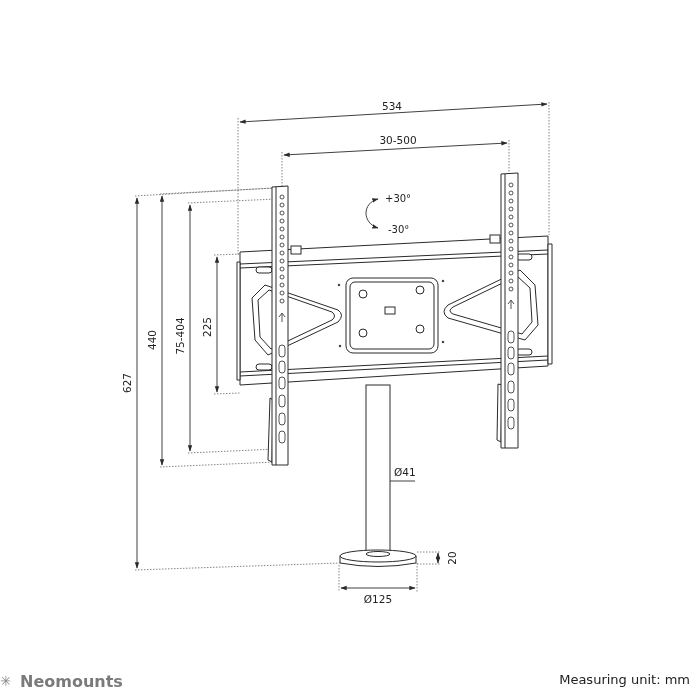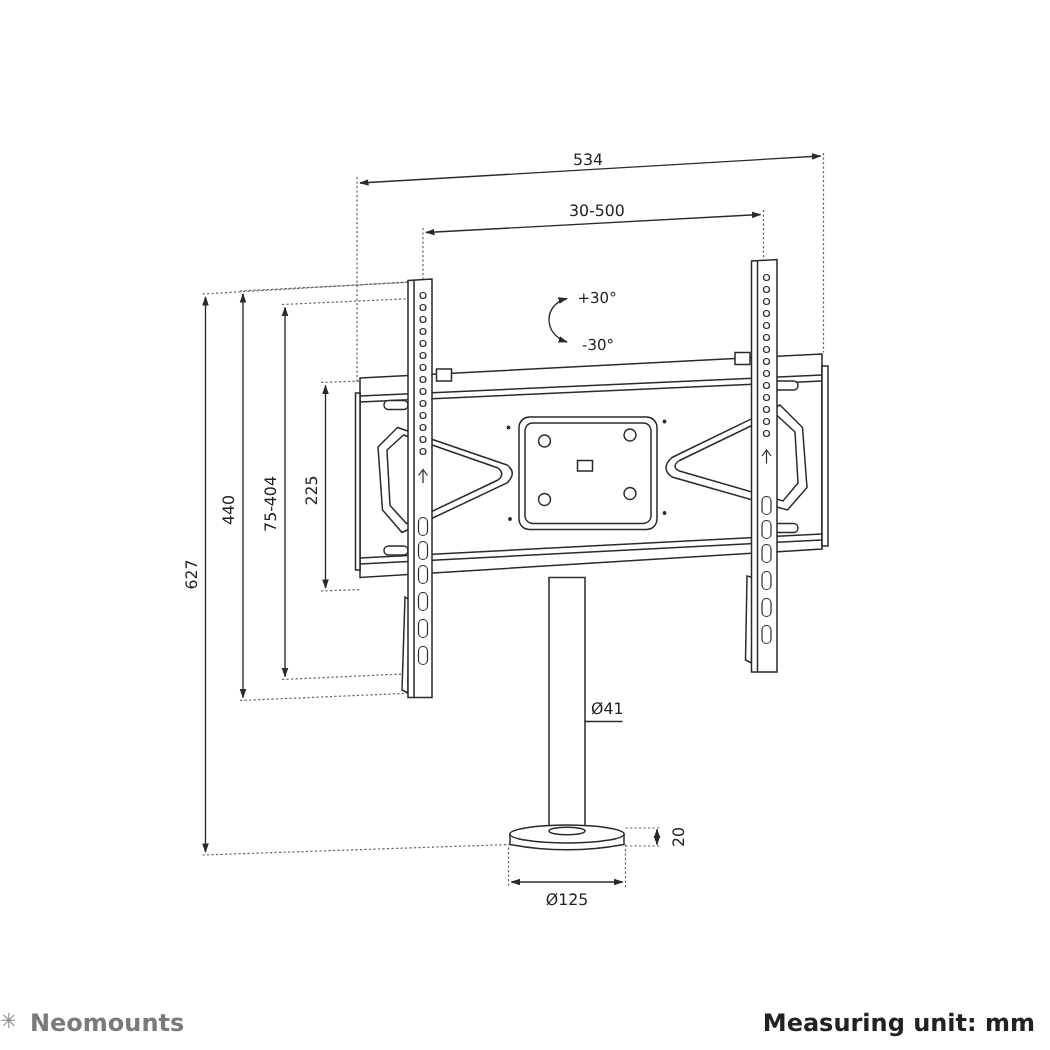--- a/index.html
+++ b/index.html
@@ -2,21 +2,21 @@
 <html><head>
 <meta charset="utf-8">
 <style>
   html, body { margin: 0; padding: 0; background: #ffffff; }
   body { width: 700px; height: 700px; position: relative; overflow: hidden; font-family: "DejaVu Sans", sans-serif; }
   svg.main { position: absolute; left: 0; top: 0; }
   .dim-text { font-family: "DejaVu Sans", sans-serif; font-size: 10.5px; fill: #222; }
   .rot-text { font-family: "DejaVu Sans", sans-serif; font-size: 10px; fill: #222; }
   .footer-brand { position: absolute; left: 0; top: 670px; height: 22px; display: flex; align-items: center; color: #7a7a7a; font-family: "DejaVu Sans", sans-serif; font-size: 16px; font-weight: bold; }
   .footer-brand .logo { display: inline-block; width: 10px; color: #8a8a8a; margin-right: 10px; font-size: 14px; overflow: hidden; }
-  .footer-unit { position: absolute; right: 10px; top: 672px; font-family: "DejaVu Sans", sans-serif; font-size: 16px; color: #222; font-weight: bold; }
+  .footer-unit { position: absolute; right: 10px; top: 672px; font-family: "DejaVu Sans", sans-serif; font-size: 13px; color: #222; }
 </style>
 </head>
 <body>
 
 <svg class="main" width="700" height="700" viewBox="0 0 700 700">
   <defs>
     <marker id="arr" viewBox="0 0 10 10" refX="9" refY="5" markerWidth="7" markerHeight="7" orient="auto-start-reverse">
       <path d="M0,1.5 L10,5 L0,8.5 z" fill="#2a2a2a"></path>
     </marker>
   </defs>

